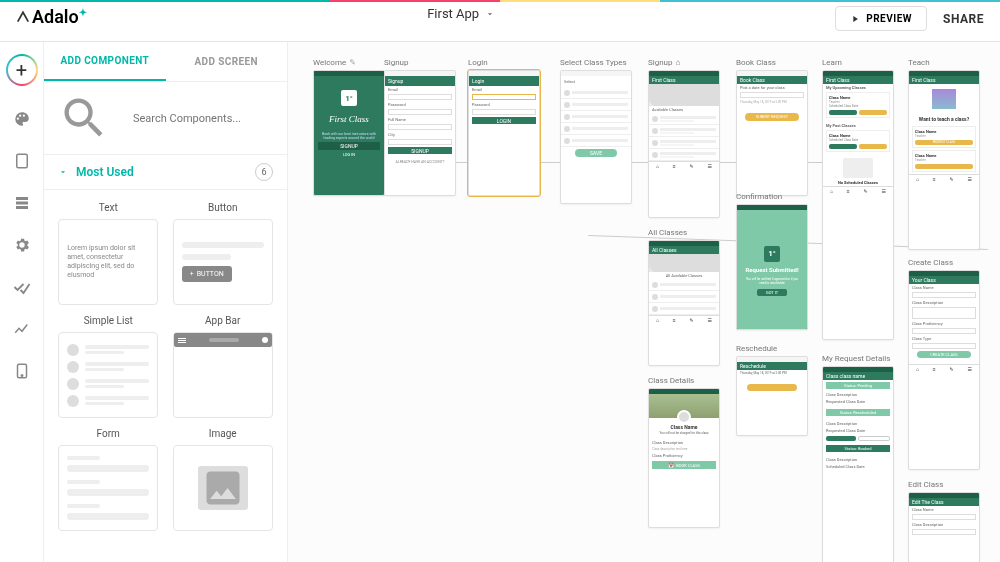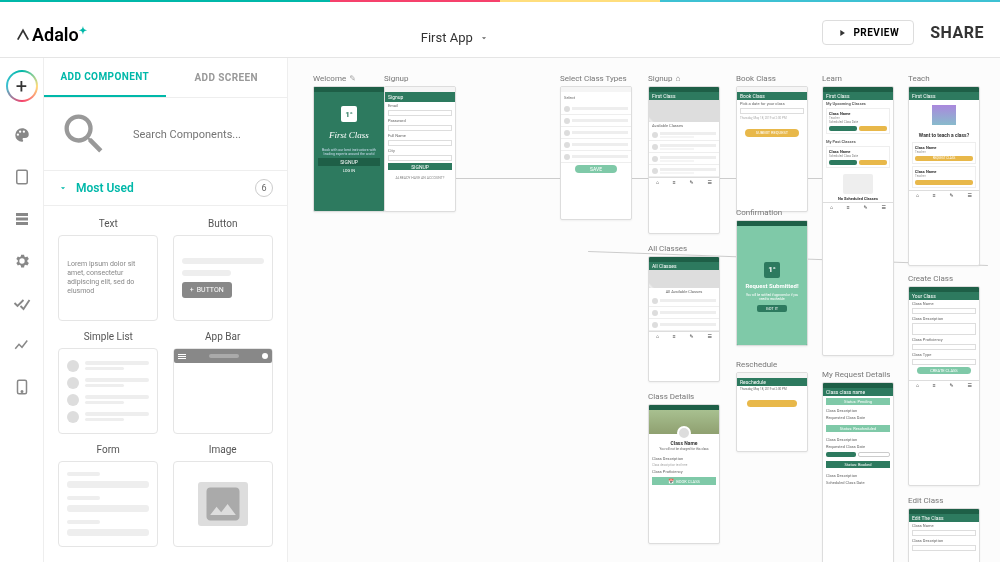--- a/index.html
+++ b/index.html
@@ -1,24 +1,24 @@
 <!DOCTYPE html>
 <html><head>
 <meta charset="utf-8">
 <style>
 *{box-sizing:border-box;margin:0;padding:0;font-family:-apple-system,BlinkMacSystemFont,"Segoe UI",Roboto,sans-serif}
 body{width:1000px;height:562px;overflow:hidden;background:#fff;font-size:11px;color:#333}
 .topbar-accent{height:2px;background:linear-gradient(90deg,#00b8a9 0%,#00b8a9 33%,#f6416c 33%,#f6416c 50%,#ffde7d 50%,#ffde7d 66%,#3ec1d3 66%)}
-.header{height:56px;border-bottom:1px solid #e5e5e5;display:flex;align-items:flex-end;padding:12px 16px;justify-content:space-between}
+.header{height:40px;border-bottom:1px solid #e5e5e5;display:flex;align-items:flex-start;padding:4px 16px;justify-content:space-between}
 .logo{font-size:18px;font-weight:600;color:#000;display:flex;align-items:center;gap:2px}
 .logo-dot{color:#00b8a9;font-size:10px;margin-left:-2px;margin-top:-8px}
 .header-center{display:flex;align-items:center;gap:6px;font-size:13px;color:#333}
 .header-right{display:flex;align-items:center;gap:16px}
 .preview-btn{border:1px solid #ddd;border-radius:4px;padding:6px 14px;font-size:10px;font-weight:700;letter-spacing:.5px;background:#fff;display:flex;align-items:center;gap:6px;cursor:pointer}
-.share-btn{font-size:16px;font-weight:700;letter-spacing:.5px;cursor:pointer}
+.share-btn{font-size:12px;font-weight:700;letter-spacing:.5px;cursor:pointer}
 .main{display:flex;height:520px}
 .rail{width:44px;border-right:1px solid #eee;display:flex;flex-direction:column;align-items:center;padding-top:12px;gap:24px}
 .add-circle{width:32px;height:32px;border-radius:50%;display:flex;align-items:center;justify-content:center;font-size:20px;color:#333;background:#fff;border:2px solid transparent;background-image:linear-gradient(#fff,#fff),conic-gradient(#00b8a9,#ffde7d,#f6416c,#3ec1d3,#00b8a9);background-origin:border-box;background-clip:content-box,border-box;cursor:pointer}
 .rail-icon{width:18px;height:18px;color:#888;cursor:pointer;display:flex;align-items:center;justify-content:center}
 .panel{width:244px;border-right:1px solid #eee;display:flex;flex-direction:column}
 .panel-tabs{display:flex;height:40px;border-bottom:1px solid #eee}
 .panel-tab{flex:1;display:flex;align-items:center;justify-content:center;font-size:10px;font-weight:700;letter-spacing:.4px;color:#999;cursor:pointer}
 .panel-tab.active{color:#00b8a9;border-bottom:2px solid #00b8a9}
 .search-row{display:flex;align-items:center;padding:10px 14px;gap:23px;color:#999}
 .search-input{border:none;outline:none;flex:1;font-size:11px;color:#666}
@@ -275,20 +275,34 @@
           <div class="input-line"></div>
         <div class="tiny-text">Full Name</div>
           <div class="input-line"></div>
         <div class="tiny-text">City</div>
           <div class="input-line"></div>
         <div class="green-btn">SIGNUP</div>
         <div style="font-size:3.5px;text-align:center;color:#888;margin-top:6px">ALREADY HAVE AN ACCOUNT?</div>
       </div>
     </div>
 
+    <div class="screen" style="left:180px;top:16px">
+      <div class="screen-label">Login</div>
+      <div class="screen-box" style="height:126px;outline:1px solid #e8b84a">
+        <div class="statusbar sb-white"></div>
+        <div class="section-bar" style="height:10px">
+            <span>Login</span>
+          </div>
+        <div class="tiny-text">Email</div>
+          <div class="input-line" style="border-color:#e8b84a"></div>
+        <div class="tiny-text">Password</div>
+          <div class="input-line"></div>
+        <div class="green-btn">LOGIN</div>
+      </div>
+    </div>
 
     <div class="screen" style="left:272px;top:16px">
       <div class="screen-label">Select Class Types</div>
       <div class="screen-box" style="height:134px">
         <div class="statusbar sb-white"></div>
         <div class="tiny-text" style="padding:3px">Select</div>
         <div class="card-row">
             <div class="mini-circle"></div>
             <div style="flex:1;height:3px;background:#eee"></div>
           </div>

